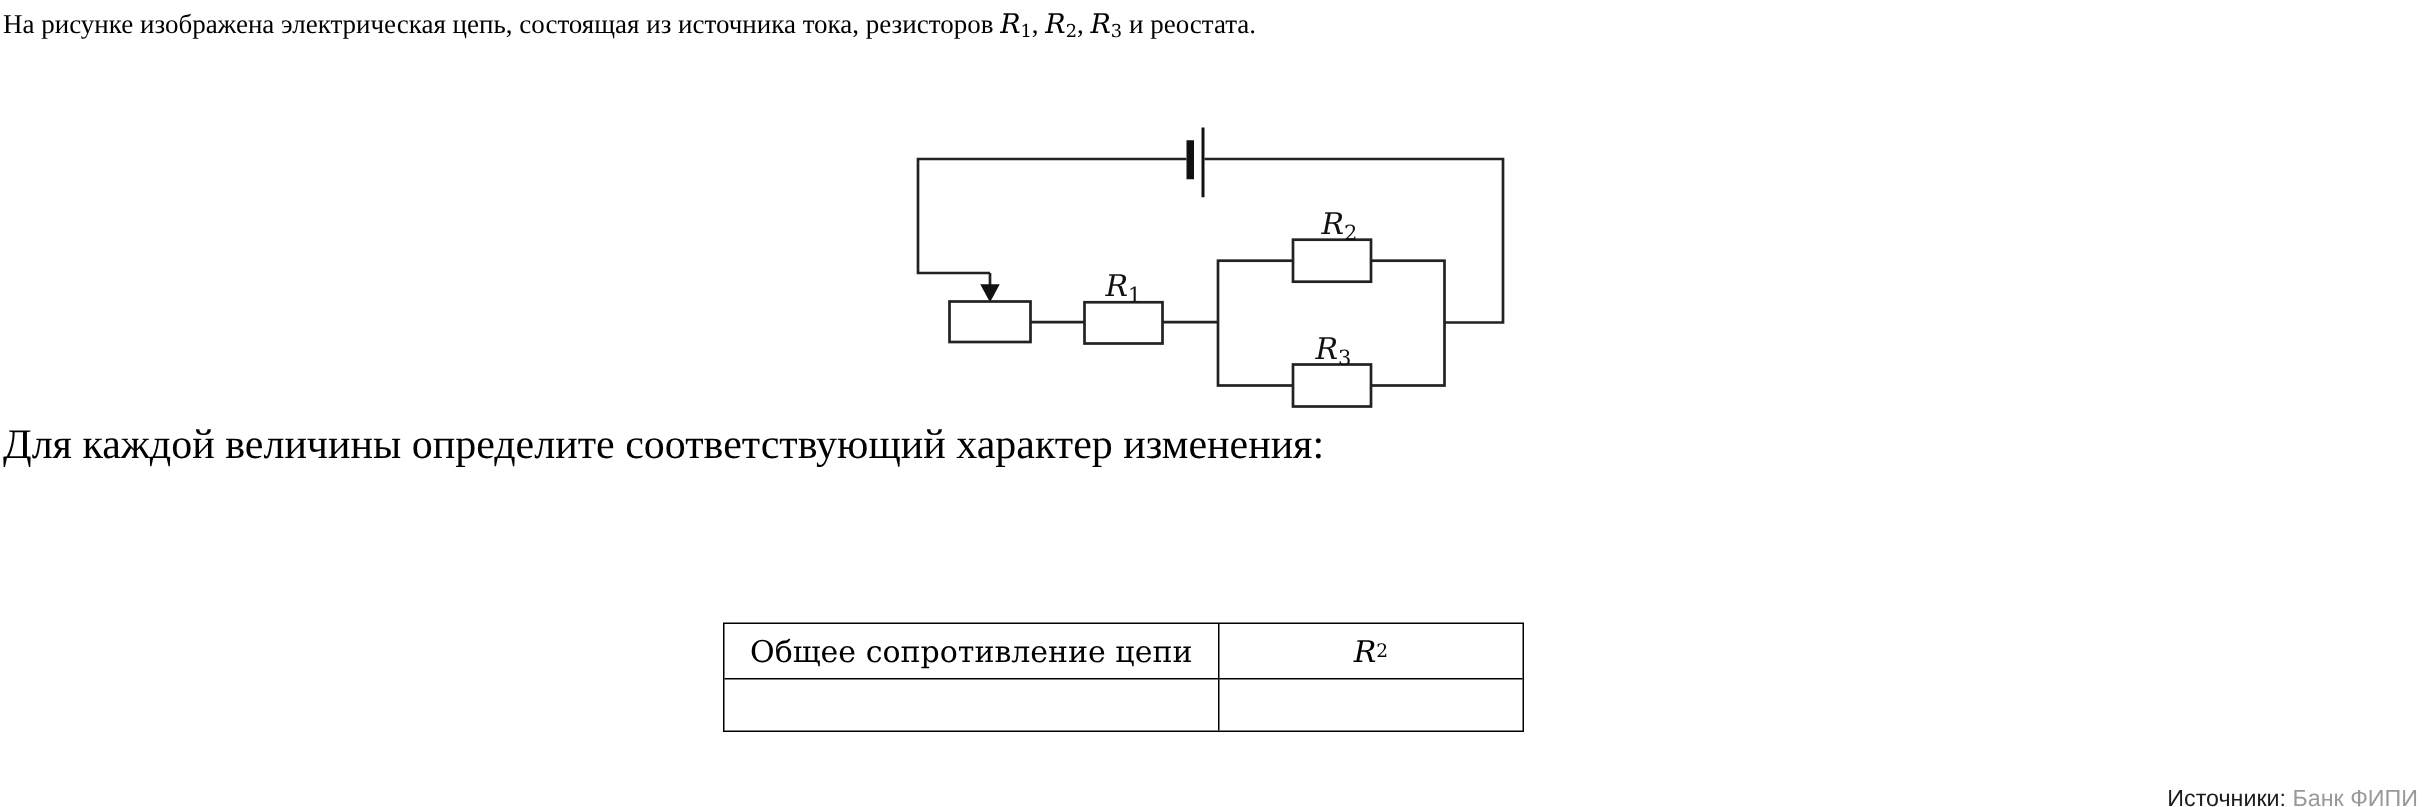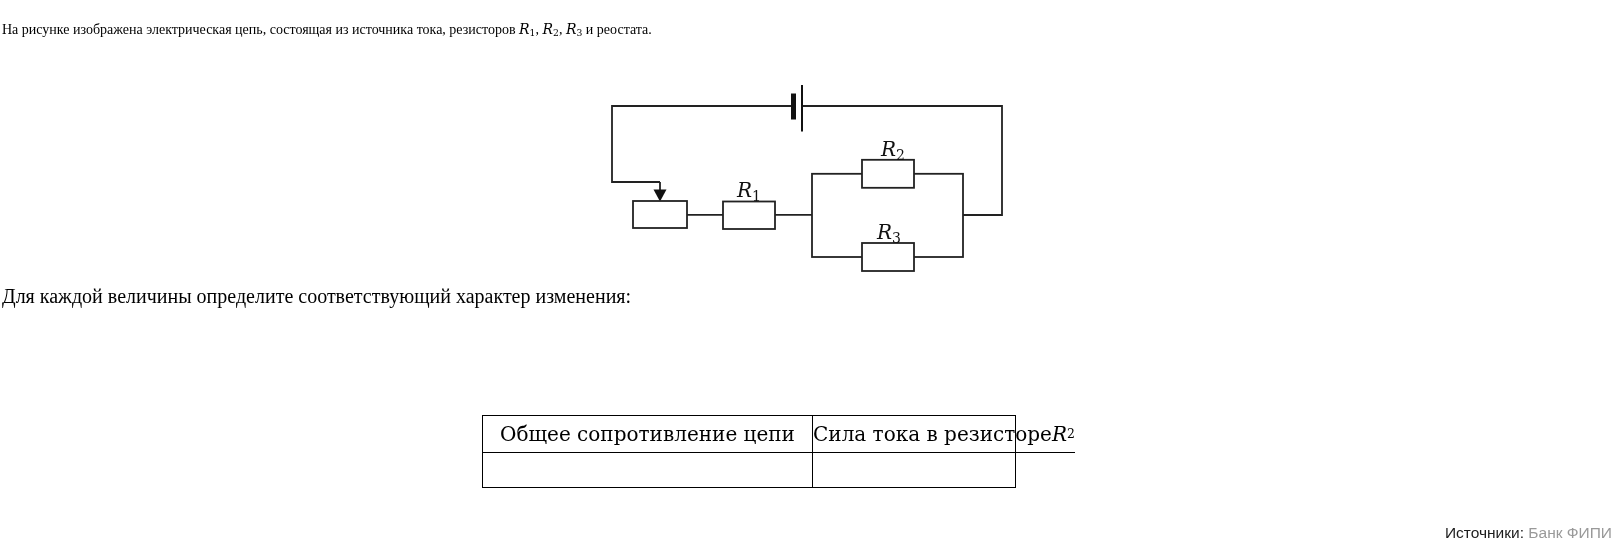--- a/index.html
+++ b/index.html
@@ -1,27 +1,27 @@
 <!DOCTYPE html>
 <html><head>
 <meta charset="utf-8">
 <style>
   html,body{margin:0;padding:0;}
   body{
     width:1616px;height:538px;position:relative;background:#ffffff;
     font-family:"Liberation Serif", serif;color:#000;overflow:hidden;
   }
   
-  .intro{position:absolute;left:2px;top:16px;font-size:14px;line-height:26px;white-space:nowrap;}
+  .intro{position:absolute;left:2px;top:3px;font-size:18px;line-height:26px;white-space:nowrap;}
   .mvar{font-family:"DejaVu Serif", serif;font-style:italic;}
   sub.msub{font-size:0.66em;line-height:0;vertical-align:-0.22em;font-family:"DejaVu Serif", serif;font-style:normal;}
   
   .circuit{position:absolute;left:600px;top:80px;width:420px;height:200px;}
   
-  .task{position:absolute;left:2px;top:283px;font-size:20px;line-height:27px;white-space:nowrap;}
+  .task{position:absolute;left:2px;top:283px;font-size:28px;line-height:27px;white-space:nowrap;}
   
   .tbl{
     position:absolute;left:482px;top:415px;width:534px;height:73px;
     border:1.5px solid #000;box-sizing:border-box;
     display:grid;grid-template-columns:330px 1fr;grid-template-rows:37px 1fr;
     font-family:"DejaVu Serif", serif;font-size:20px;
   }
   .tbl .cell{display:flex;align-items:center;justify-content:center;box-sizing:border-box;white-space:nowrap;}
   .tbl .c-right{border-right:1.5px solid #000;}
   .tbl .c-head{border-bottom:1.5px solid #000;}
@@ -76,21 +76,20 @@
 
 <div class="task">
   <div>Для каждой величины определите соответствующий характер изменения:</div>
 </div>
 
 <div class="tbl">
   <div class="cell c-right c-head">
       <span>Общее сопротивление цепи</span>
     </div>
   <div class="cell c-head">
-      <span>Сила тока в резисторе </span>
       <span class="mvar">R</span>
       <sub class="msub">2</sub>
     </div>
   <div class="cell c-right"></div>
   <div class="cell"></div>
 </div>
 
 <div class="source">
   <span class="lab">Источники: </span><span class="val">Банк ФИПИ</span>
 </div>

